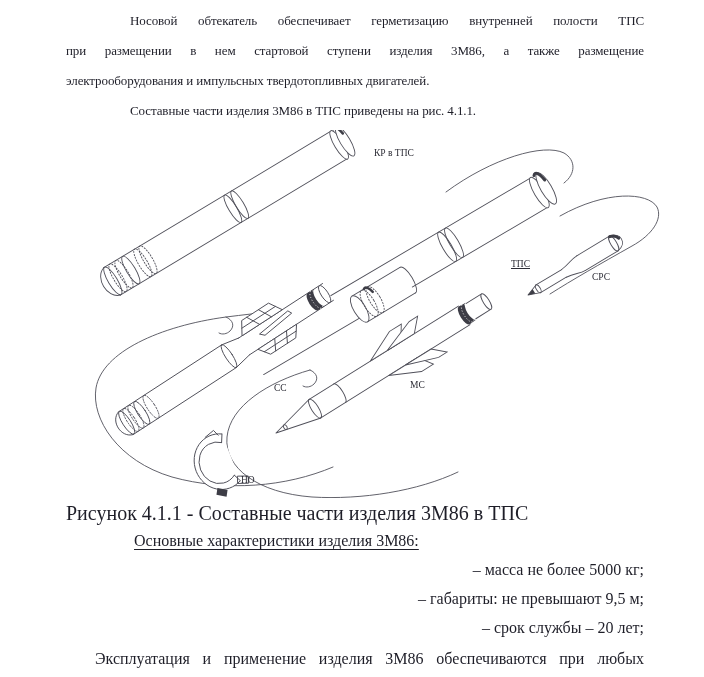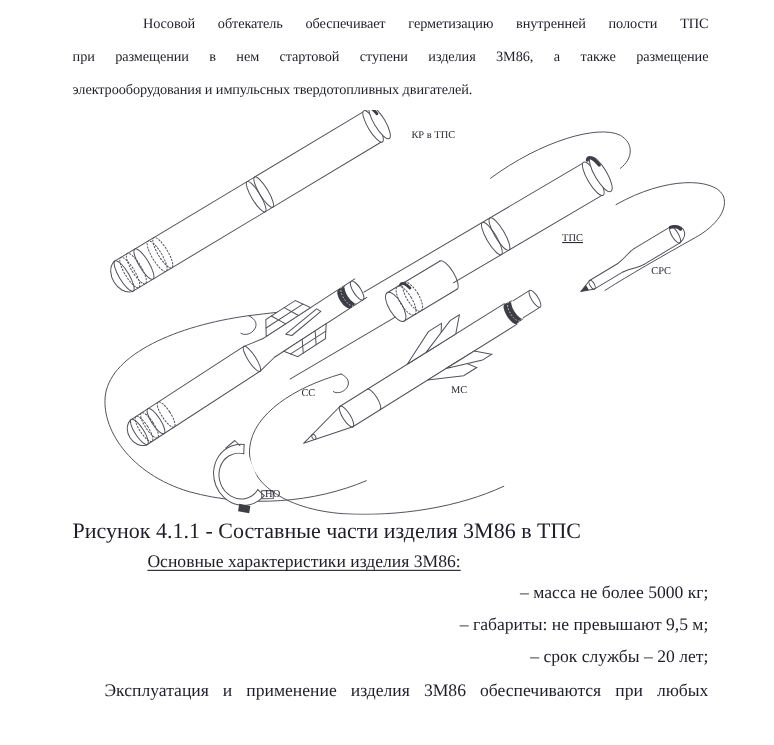--- a/index.html
+++ b/index.html
@@ -35,20 +35,21 @@
   .spk{fill:none;stroke:#ffffff;stroke-width:0.8;stroke-dasharray:1 2}
 </style>
 </head>
 <body>
 
 <div class="column">
 
   <p class="para jline findent">Носовой обтекатель обеспечивает герметизацию внутренней полости ТПС</p>
   <p class="para jline">при размещении в нем стартовой ступени изделия 3М86, а также размещение</p>
   <p class="para lline">электрооборудования и импульсных твердотопливных двигателей.</p>
+  <p class="para lline findent">Составные части изделия 3М86 в ТПС приведены на рис. 4.1.1.</p>
 
   <div class="figure">
     <svg class="fig-svg" width="704" height="368" viewBox="0 0 704 368" xmlns="http://www.w3.org/2000/svg">
 
       <g>
         <path class="ln" d="M336,172 C300,179 258,183 226,187 C160,196 102,222 96,258 C91,289 118,331 172,347 C226,362 286,357 333,337"></path>
         <path class="ln" d="M226,187 C233,190 235,196 230,201 C227,204 222,205 219,203"></path>
         <path class="ln" d="M310,240 C268,252 230,276 227,307 C224,338 258,363 312,367 C362,370 418,361 458,342"></path>
         <path class="ln" d="M310,240 C317,243 319,249 314,254 C311,257 306,258 303,256"></path>
         <path class="ln" d="M446,62 C492,28 544,13 564,23 C576,30 576,44 564,53"></path>
@@ -155,21 +156,21 @@
         <path class="wl" d="M14,-27 A26,28 0 1 0 17,23"></path>
         <path class="ln" d="M11,-19 A19,21 0 1 0 13,16"></path>
         <path class="ln" d="M14,-27 L11,-19 M17,23 L13,16"></path>
         <path class="ln" d="M-3,-29 l10,-4 l3,6"></path>
         <path class="ln" d="M16,18 l10,3 l-2,7 l-10,-3 Z"></path>
         <path class="dk" d="M-7,23 l9,5 l-3,6 l-9,-5 Z"></path>
       </g>
     </svg>
 
     <span class="fig-label" style="left: 374px; top: 18px;">КР в ТПС</span>
-    <span class="fig-label" style="left: 511px; top: 112px; text-decoration: underline;">ТПС</span>
+    <span class="fig-label" style="left: 511px; top: 129px; text-decoration: underline;">ТПС</span>
     <span class="fig-label" style="left: 592px; top: 142px;">СРС</span>
     <span class="fig-label" style="left: 258px; top: 253px; padding-left: 16px;">СС</span>
     <span class="fig-label" style="left: 410px; top: 250px;">МС</span>
     <span class="fig-label" style="left: 241px; top: 345px;">НО</span>
   </div>
 
   <p class="caption">Рисунок 4.1.1 - Составные части изделия 3М86 в ТПС</p>
 
   <p class="heading"><span class="u">Основные характеристики изделия 3М86:</span></p>
 

